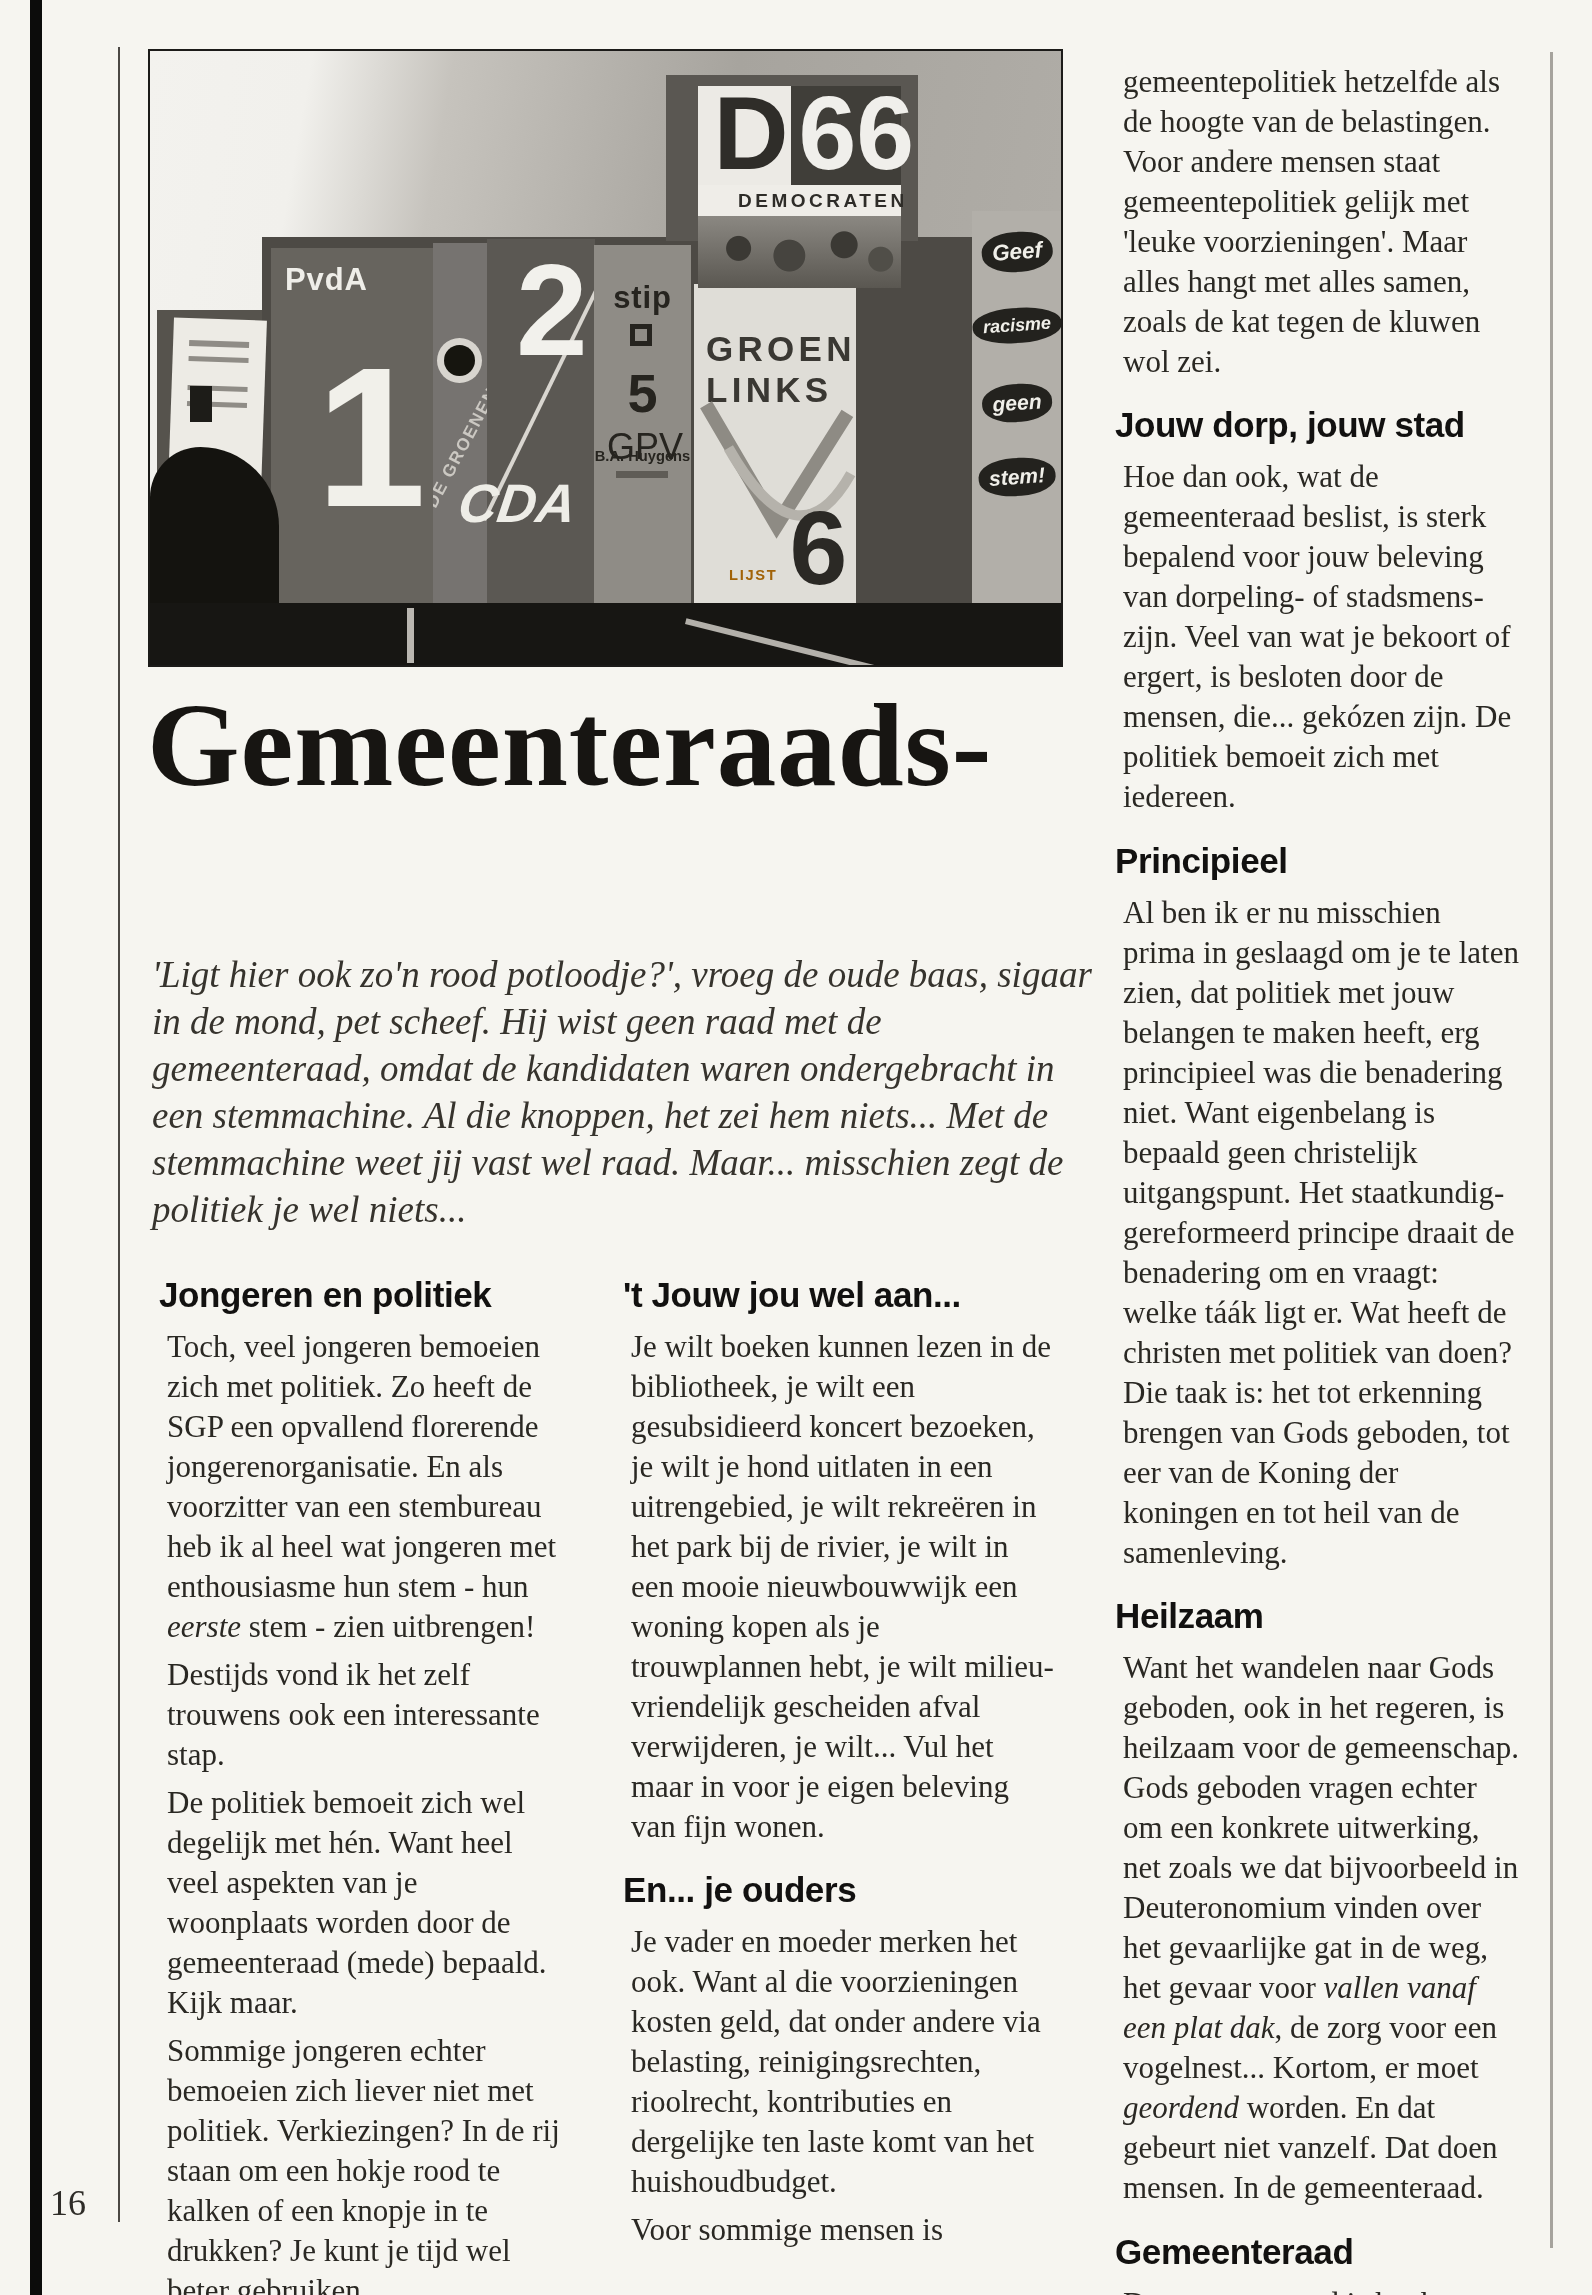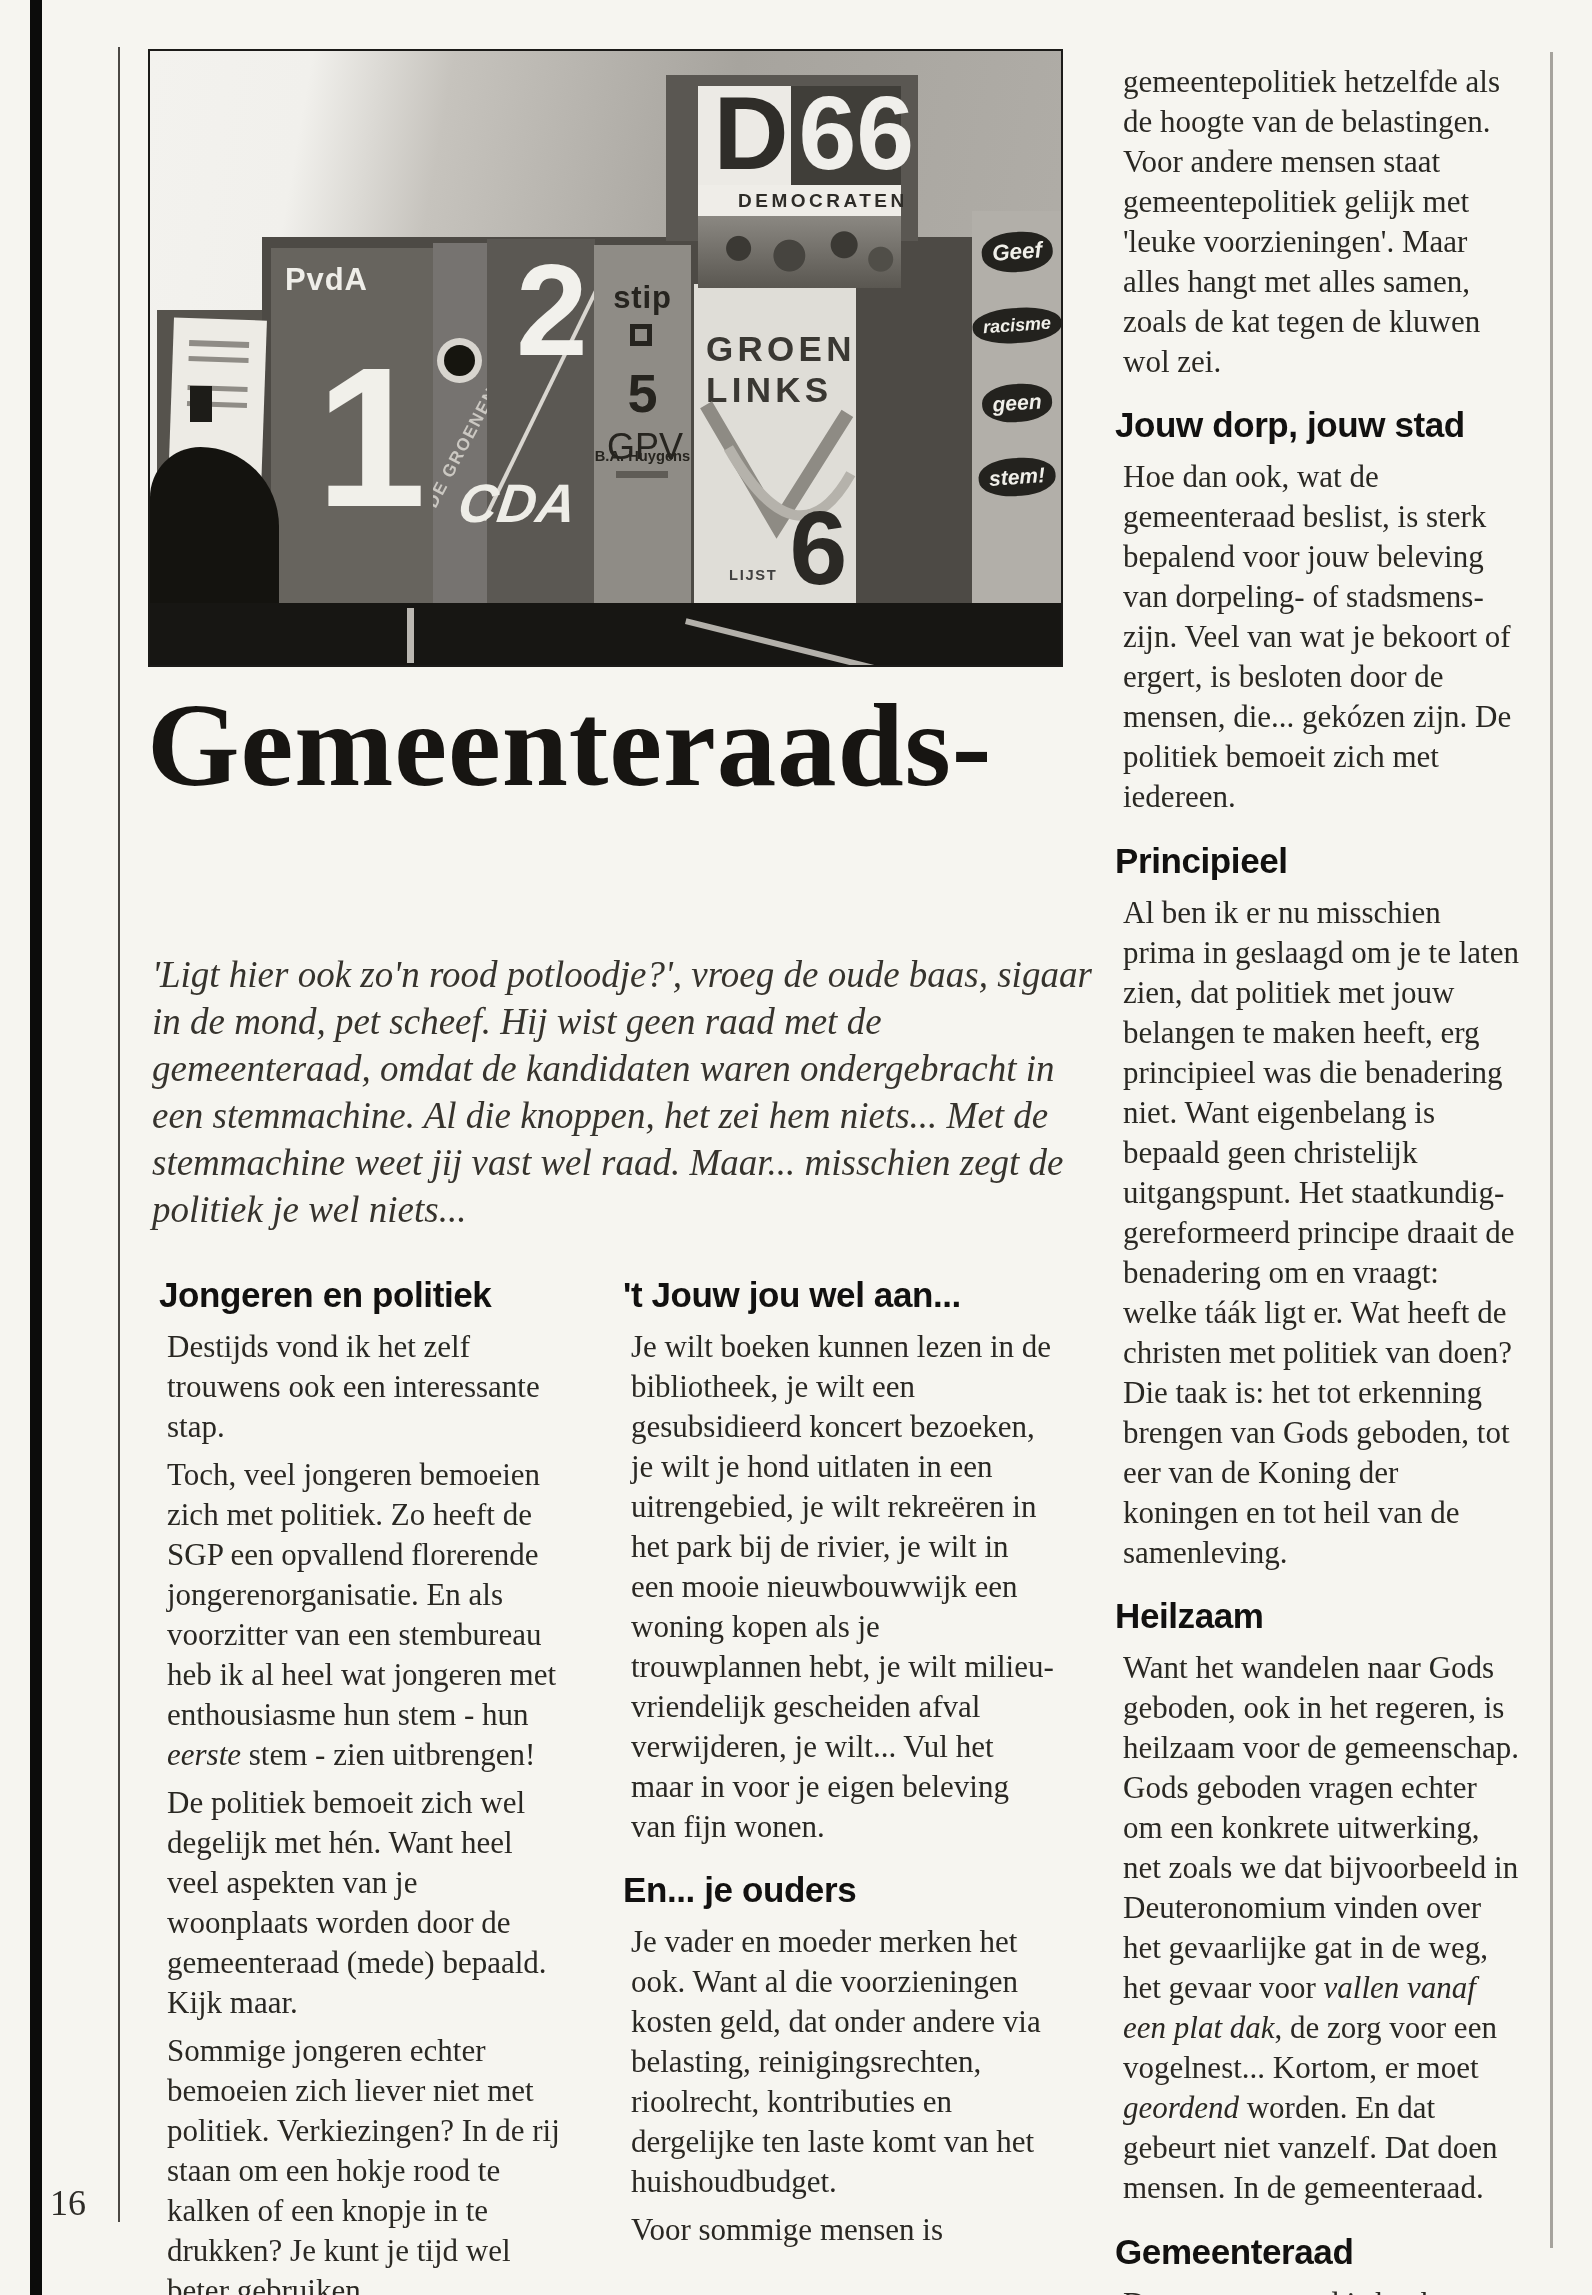--- a/index.html
+++ b/index.html
@@ -57,21 +57,21 @@
   .gpv .n5{position:relative;display:inline-block;font-weight:700;font-size:54px;line-height:54px;vertical-align:bottom;}
   .gpv .glbl{position:relative;display:inline-block;font-weight:400;font-size:36px;line-height:54px;margin-left:5.2px;vertical-align:bottom;}
   .gpv .cand{left:0;top:203px;width:100%;font-weight:700;font-size:14.7px;}
   .gpv .candbar{left:22.4px;top:226px;width:52px;height:7px;background:#5f5c56;}
 
   .gl{left:544px;top:233px;width:162px;height:321px;background:#dfddd7;color:#3a3833;overflow:hidden;}
   .gl .l1{left:12px;top:45px;font-weight:700;font-size:35px;letter-spacing:4.3px;}
   .gl .l2{left:12px;top:86px;font-weight:700;font-size:35px;letter-spacing:4.3px;}
   .gl svg{left:0;top:112px;}
   .gl .num{right:8.6px;bottom:5.2px;font-weight:700;font-size:104px;line-height:104px;color:#2b2925;}
-  .gl .list{left:35px;bottom:22.4px;font-weight:700;font-size:14.7px;letter-spacing:1.7px;color:#404040;}
+  .gl .list{left:35px;bottom:22.4px;font-weight:700;font-size:14.7px;letter-spacing:1.7px;color:#a16207;}
 
   .d66{left:548px;top:35px;width:203px;height:203px;}
   .d66 .row{left:0;top:0;width:203px;height:99px;}
   .d66 .cellL{left:0;top:0;width:46%;height:99px;background:#eceae5;}
   .d66 .cellR{left:46%;top:0;width:54%;height:99px;background:#403e39;}
   .d66 .d{left:15.5px;top:-7px;font-weight:700;font-size:104px;line-height:108px;color:#2f2d29;}
   .d66 .s66{left:7px;top:-7px;font-weight:700;font-size:104px;line-height:108px;color:#f0efeb;}
   .d66 .band{left:0;top:99px;width:100%;height:31px;background:#efede8;text-align:center;
     font-weight:700;font-size:19px;letter-spacing:3.5px;color:#2e2c28;line-height:31px;padding-left:40px;}
   .d66 .strip{left:0;top:130px;width:100%;height:72px;
@@ -211,22 +211,22 @@
   </div>
 
   <div class="headline">
     <div>Gemeenteraads-</div>
   </div>
 
   <div class="intro">'Ligt hier ook zo'n rood potloodje?', vroeg de oude baas, sigaar in de mond, pet scheef. Hij wist geen raad met de gemeenteraad, omdat de kandidaten waren ondergebracht in een stemmachine. Al die knoppen, het zei hem niets... Met de stemmachine weet jij vast wel raad. Maar... misschien zegt de politiek je wel niets...</div>
 
   <div class="col col1">
     <div class="hd">Jongeren en politiek</div>
+    <p><span>Toch, veel jongeren bemoeien zich met politiek. Zo heeft de SGP een opvallend florerende jongerenorganisatie. En als voorzitter van een stembureau heb ik al heel wat jongeren met enthousiasme hun stem - hun </span><em>eerste</em><span> stem - zien uitbrengen!</span></p>
     <p>Destijds vond ik het zelf trouwens ook een interessante stap.</p>
-    <p><span>Toch, veel jongeren bemoeien zich met politiek. Zo heeft de SGP een opvallend florerende jongerenorganisatie. En als voorzitter van een stembureau heb ik al heel wat jongeren met enthousiasme hun stem - hun </span><em>eerste</em><span> stem - zien uitbrengen!</span></p>
     <p>De politiek bemoeit zich wel degelijk met hén. Want heel veel aspekten van je woonplaats worden door de gemeenteraad (mede) bepaald. Kijk maar.</p>
     <p>Sommige jongeren echter bemoeien zich liever niet met politiek. Verkiezingen? In de rij staan om een hokje rood te kalken of een knopje in te drukken? Je kunt je tijd wel beter gebruiken.</p>
   </div>
 
   <div class="col col2">
     <div class="hd">'t Jouw jou wel aan...</div>
     <p>Je wilt boeken kunnen lezen in de bibliotheek, je wilt een gesubsidieerd koncert bezoeken, je wilt je hond uitlaten in een uitrengebied, je wilt rekreëren in het park bij de rivier, je wilt in een mooie nieuwbouwwijk een woning kopen als je trouwplannen hebt, je wilt milieu-vriendelijk gescheiden afval verwijderen, je wilt... Vul het maar in voor je eigen beleving van fijn wonen.</p>
     <div class="hd mt">En... je ouders</div>
     <p>Je vader en moeder merken het ook. Want al die voorzieningen kosten geld, dat onder andere via belasting, reinigingsrechten, rioolrecht, kontributies en dergelijke ten laste komt van het huishoudbudget.</p>
     <p>Voor sommige mensen is</p>

